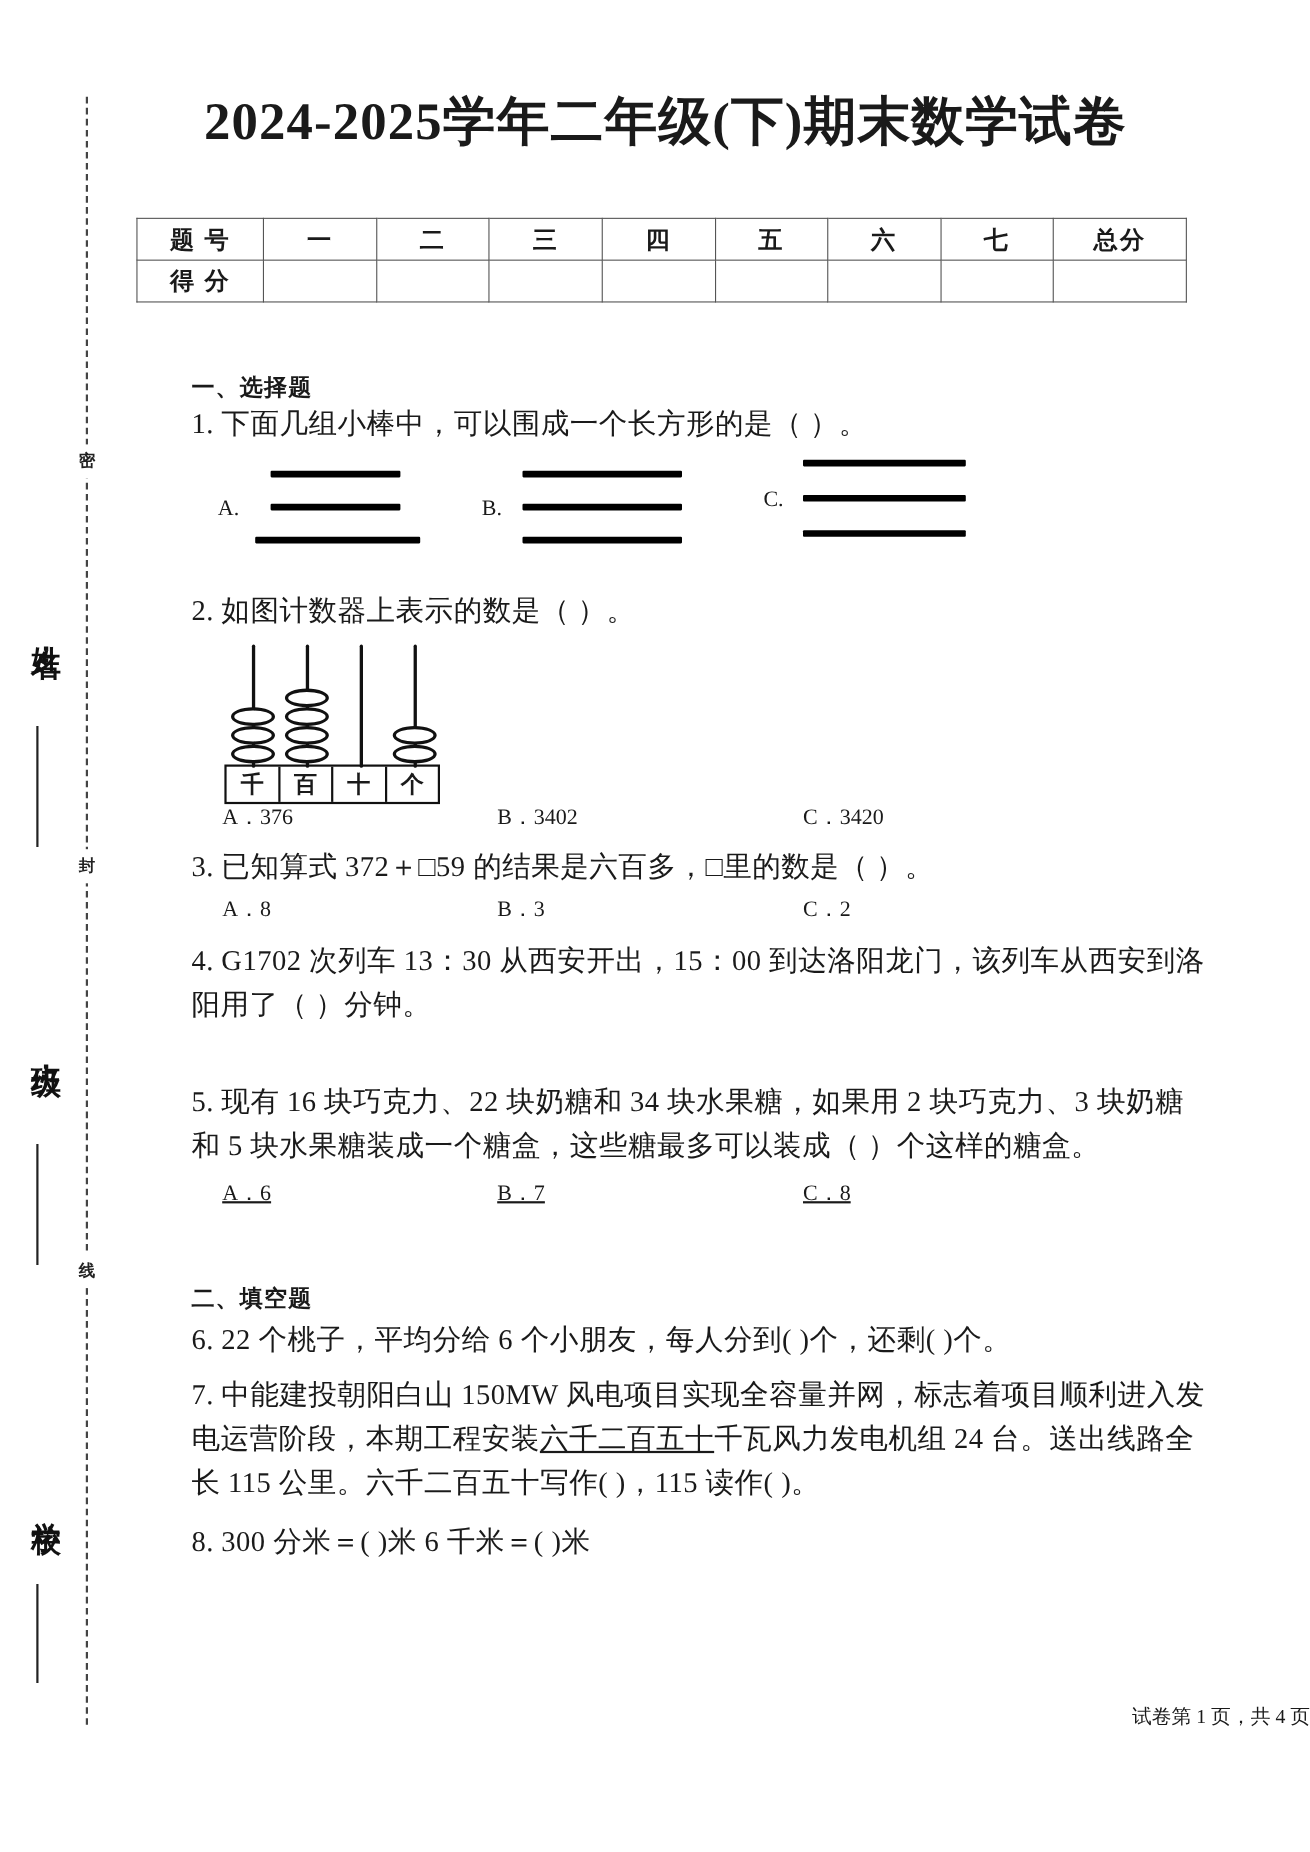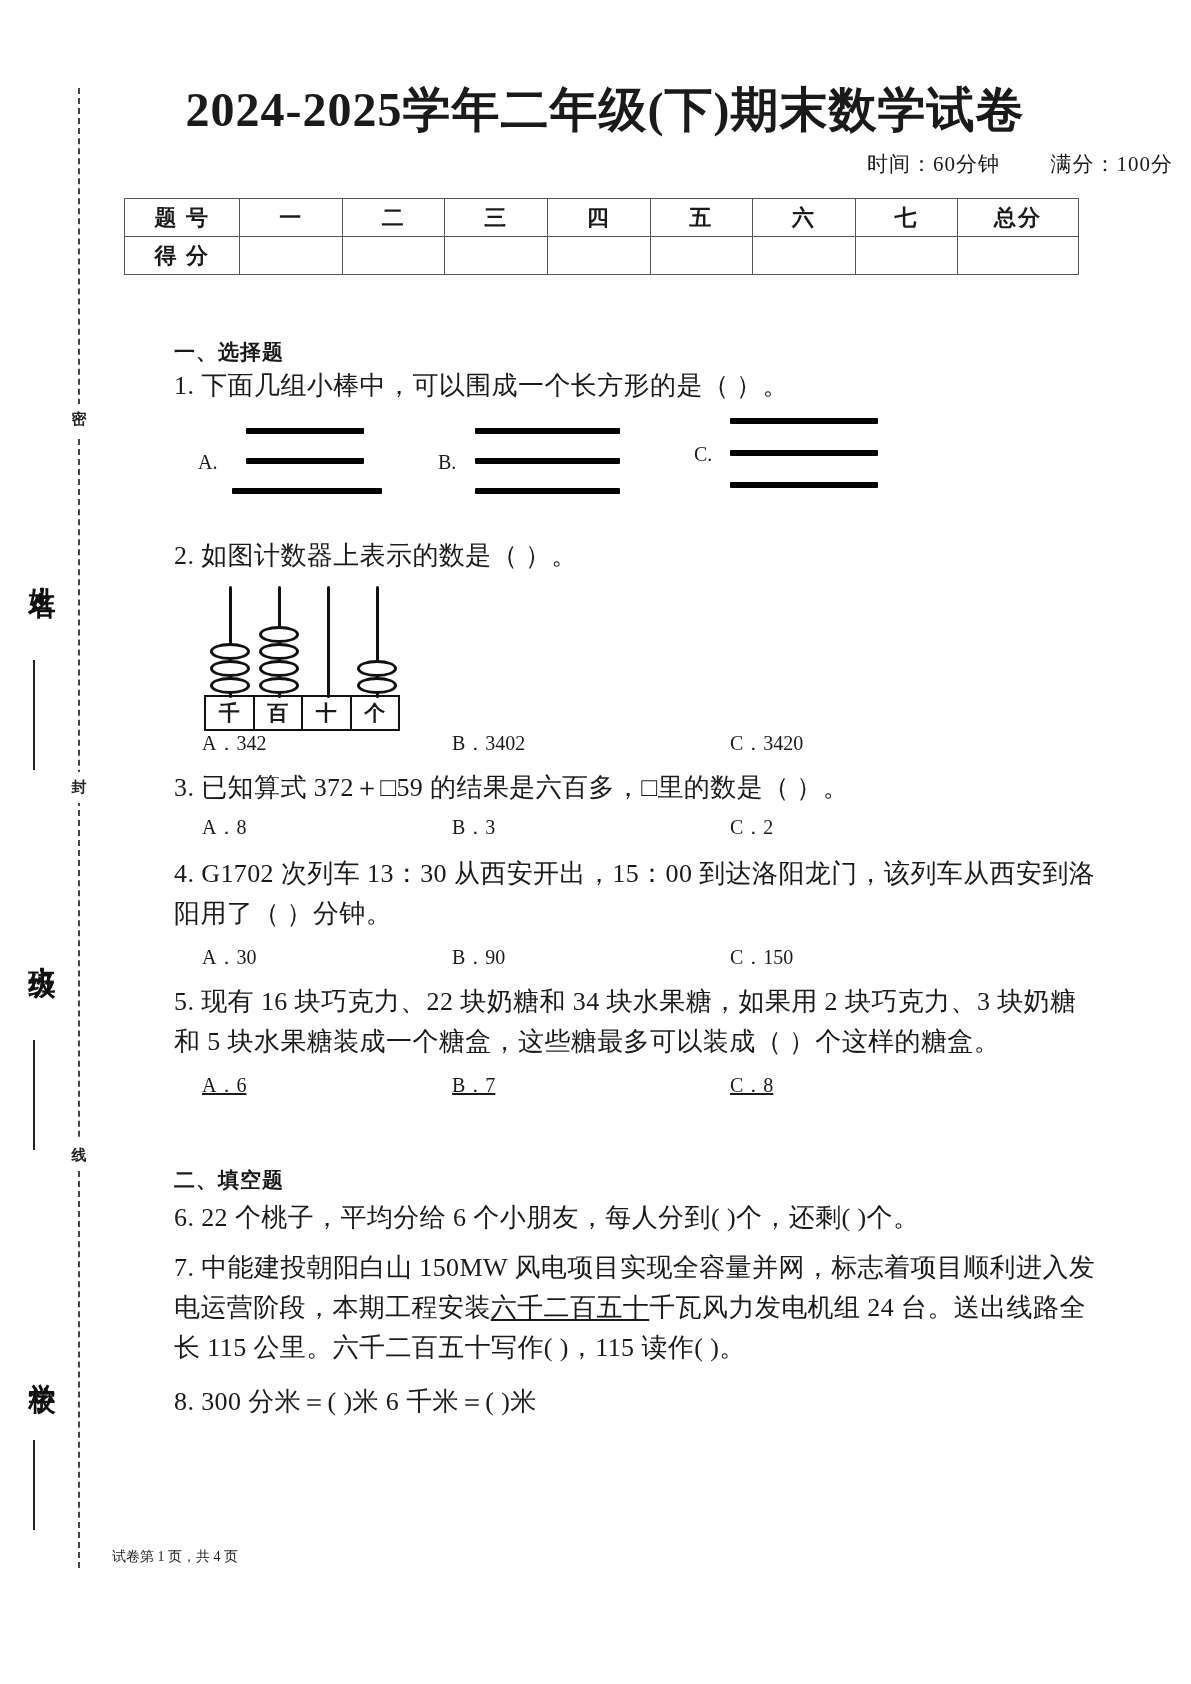--- a/index.html
+++ b/index.html
@@ -138,21 +138,21 @@
   #q5-opts  { position: absolute; left: 62px; top: 1068px; width: 920px; text-decoration: underline; }
 
   #sec2-title { position: absolute; left: 62px; top: 1166px; }
   #q6-block { position: absolute; left: 62px; top: 1198px; width: 925px; }
   #q7-block { position: absolute; left: 62px; top: 1248px; width: 925px; }
   #q8-block { position: absolute; left: 62px; top: 1382px; width: 925px; }
   .uline { text-decoration: underline; text-underline-offset: 3px; }
 
   #footer {
     position: absolute; left: 0; top: 1548px; width: 1079px;
-    text-align: left; font-size: 14px;
+    text-align: right; font-size: 18px;
   }
 </style>
 </head>
 <body>
 
 <div id="seal-margin">
   <div class="seal-dash"></div>
 
   <div class="seal-char c1">密</div>
   <div class="seal-char c2">封</div>
@@ -171,25 +171,20 @@
   <div class="seal-field" id="seal-school">
     <span class="lbl">学校</span>
   </div>
   <div class="seal-line-v" id="seal-school-l"></div>
 </div>
 
 <div id="page">
 
   <div id="title">2024-2025学年二年级(下)期末数学试卷</div>
 
-  <div id="meta">
-    <span>时间：60分钟</span>
-    <span class="gap"></span>
-    <span>满分：100分</span>
-  </div>
 
   <table id="score-table">
     <tbody>
         <tr>
       <td class="head-label">题 号</td>
       <td class="col">一</td>
       <td class="col">二</td>
       <td class="col">三</td>
       <td class="col">四</td>
       <td class="col">五</td>
@@ -276,21 +271,21 @@
       <div id="abacus-base">
         <div class="cell">千</div>
         <div class="cell">百</div>
         <div class="cell">十</div>
         <div class="cell">个</div>
       </div>
     </div>
   </div>
 
   <div id="q2-opts" class="opts">
-    <span class="opt first">A．342</span>
+    <span class="opt first">A．376</span>
     <span class="opt">B．3402</span>
     <span class="opt">C．3420</span>
   </div>
 
   <div id="q3-block">
     <div class="qtext">
       <span>3.</span>
       <span>已知算式 372＋□59 的结果是六百多，□里的数是（    ）。</span>
     </div>
   </div>
@@ -299,25 +294,20 @@
     <span class="opt">B．3</span>
     <span class="opt">C．2</span>
   </div>
 
   <div id="q4-block">
     <div class="qtext">
       <span>4.</span>
       <span>G1702 次列车 13：30 从西安开出，15：00 到达洛阳龙门，该列车从西安到洛阳用了（    ）分钟。</span>
     </div>
   </div>
-  <div id="q4-opts" class="opts">
-    <span class="opt first">A．30</span>
-    <span class="opt">B．90</span>
-    <span class="opt">C．150</span>
-  </div>
 
   <div id="q5-block">
     <div class="qtext">
       <span>5.</span>
       <span>现有 16 块巧克力、22 块奶糖和 34 块水果糖，如果用 2 块巧克力、3 块奶糖和 5 块水果糖装成一个糖盒，这些糖最多可以装成（    ）个这样的糖盒。</span>
     </div>
   </div>
   <div id="q5-opts" class="opts">
     <span class="opt first">A．6</span>
     <span class="opt">B．7</span>

